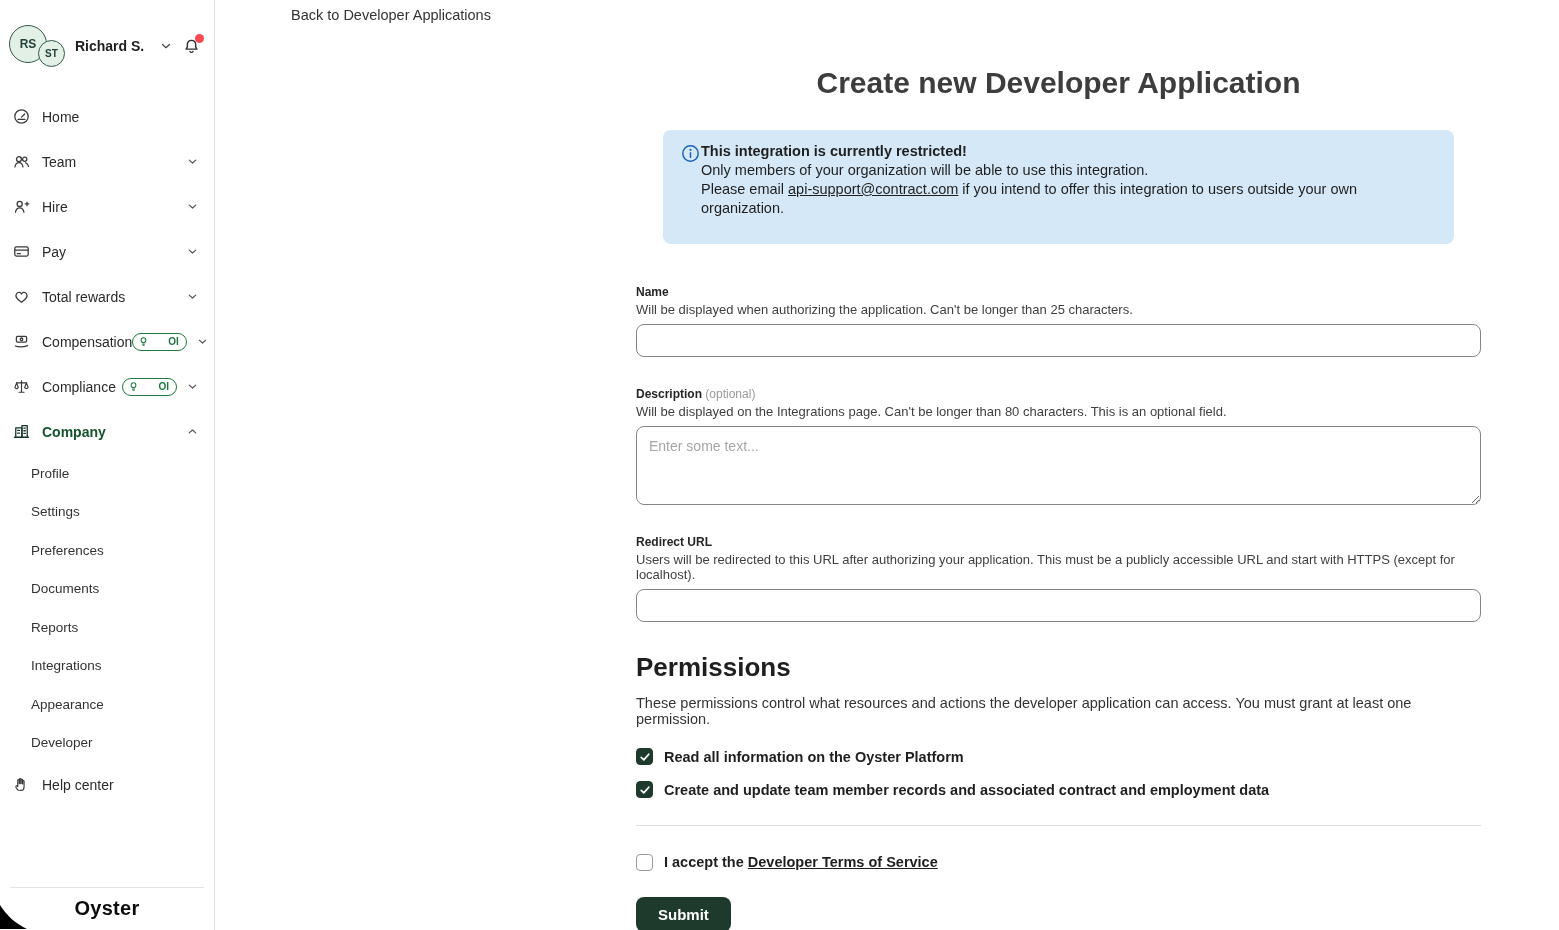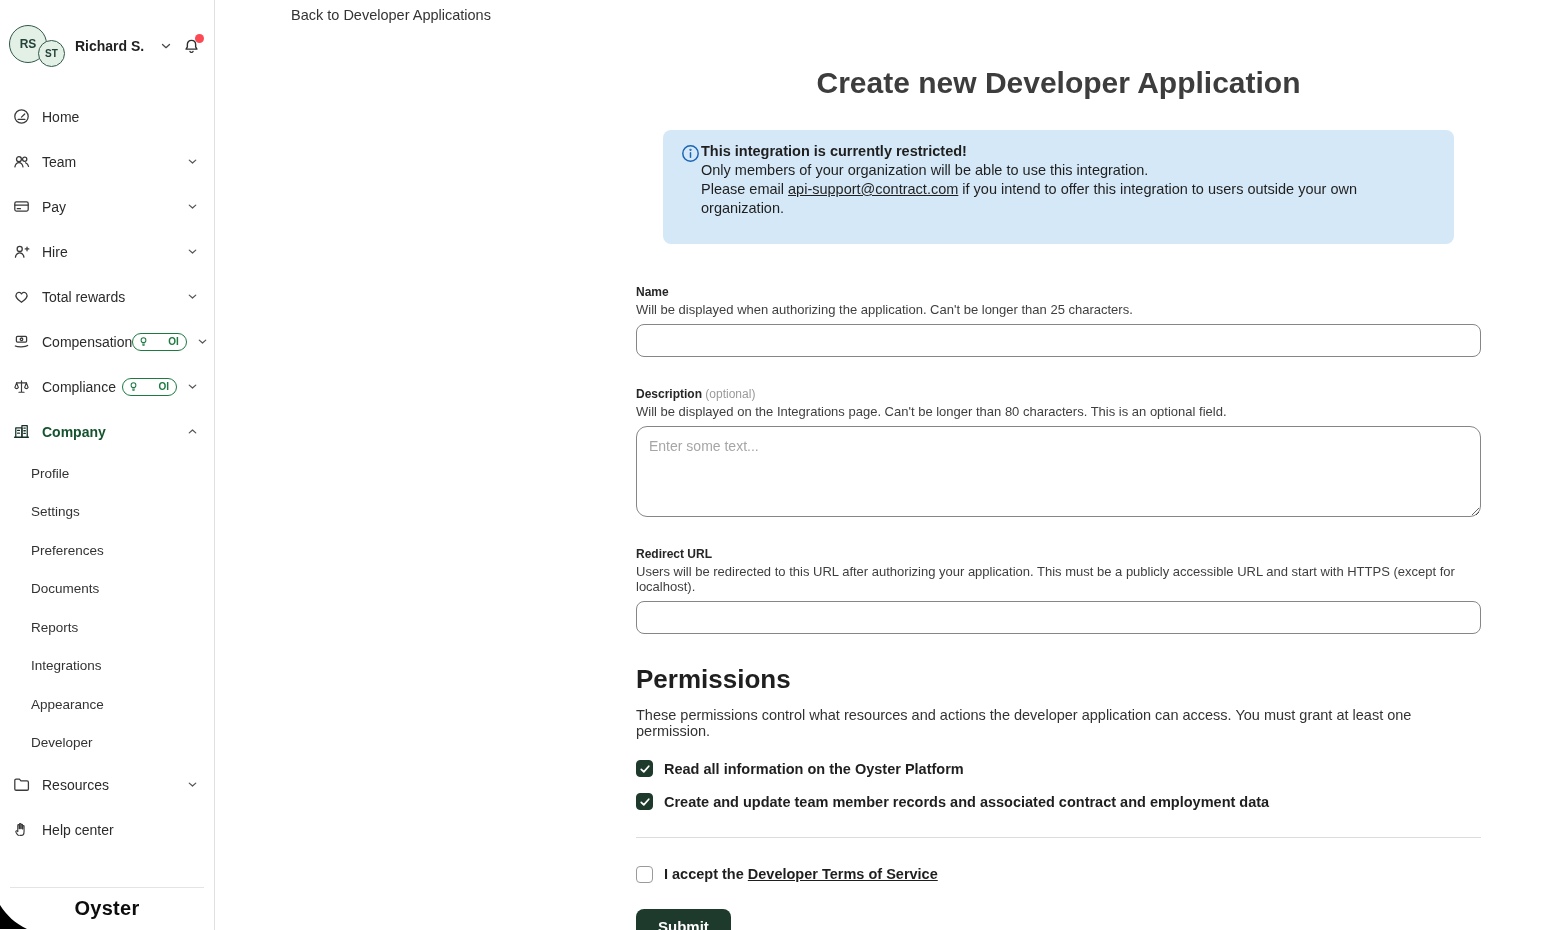--- a/index.html
+++ b/index.html
@@ -52,21 +52,21 @@
   .banner-title { font-weight:700; }
   .email-link { text-decoration:underline; color:#1f1f1f; cursor:pointer; }
 
   .field { margin-top:30px; }
   .field.first { margin-top:41px; }
   .field-label { font-size:12px; font-weight:700; color:#262626; }
   .optional { color:#9a9a9a; font-weight:400; }
   .field-helper { font-size:13px; color:#3f3f3f; margin-top:3px; }
   .text-input { display:block; margin-top:7px; width:845px; height:33px; border:1px solid #868686;
     border-radius:8px; padding:0 12px; font-size:14px; font-family:"Liberation Sans",sans-serif; color:#222; background:#fff; }
-  textarea.text-input { height:91px; padding:10px 12px; resize:vertical; line-height:18px;border-radius:11px; }
+  textarea.text-input { height:79px; padding:10px 12px; resize:vertical; line-height:18px; }
   .text-input::placeholder { color:#a6a6a6; }
 
   .permissions-title { margin-top:30px; font-size:26px; font-weight:700; color:#1f1f1f; }
   .permissions-desc { margin-top:12px; font-size:14.5px; color:#333; }
   .check-row { margin-top:21px; display:flex; align-items:center; gap:11px;
     font-size:14.5px; font-weight:600; color:#1f1f1f;text-align:right; }
   .check-row + .check-row { margin-top:16px; }
   .checkbox { width:17px; height:17px; border-radius:4px; border:1.5px solid #9a9a9a; background:#fff;
     display:flex; align-items:center; justify-content:center; cursor:pointer; flex:none; }
   .checkbox svg { display:none; }
@@ -137,42 +137,42 @@
         <span class="chev">
           <svg width="13" height="13" viewBox="0 0 16 16" fill="none" stroke="currentColor" stroke-width="1.5" stroke-linecap="round" stroke-linejoin="round">
               <path d="M4 6.3l4 3.6 4-3.6"></path>
             </svg>
         </span>
       </div>
 
       <div class="nav-item">
         <span class="nicon">
           <svg width="17" height="17" viewBox="0 0 16 16" fill="none" stroke="currentColor" stroke-width="1.2" stroke-linecap="round">
+              <circle cx="6.3" cy="5.6" r="2.4"></circle>
+              <path d="M2.3 13.4c.5-2.7 2-4.2 4-4.2s3.5 1.5 4 4.2"></path>
+              <path d="M11.5 5.6h3.4M13.2 3.9v3.4"></path>
+            </svg>
+        </span>
+        <span class="nlabel">Hire</span>
+        <span class="chev">
+          <svg width="13" height="13" viewBox="0 0 16 16" fill="none" stroke="currentColor" stroke-width="1.5" stroke-linecap="round" stroke-linejoin="round">
+              <path d="M4 6.3l4 3.6 4-3.6"></path>
+            </svg>
+        </span>
+      </div>
+
+      <div class="nav-item">
+        <span class="nicon">
+          <svg width="17" height="17" viewBox="0 0 16 16" fill="none" stroke="currentColor" stroke-width="1.2" stroke-linecap="round">
               <rect x="1.7" y="3.7" width="12.6" height="8.6" rx="1.4"></rect>
               <path d="M1.7 6.6h12.6"></path>
               <path d="M4 10h3"></path>
             </svg>
         </span>
         <span class="nlabel">Pay</span>
-        <span class="chev">
-          <svg width="13" height="13" viewBox="0 0 16 16" fill="none" stroke="currentColor" stroke-width="1.5" stroke-linecap="round" stroke-linejoin="round">
-              <path d="M4 6.3l4 3.6 4-3.6"></path>
-            </svg>
-        </span>
-      </div>
-
-      <div class="nav-item">
-        <span class="nicon">
-          <svg width="17" height="17" viewBox="0 0 16 16" fill="none" stroke="currentColor" stroke-width="1.2" stroke-linecap="round">
-              <circle cx="6.3" cy="5.6" r="2.4"></circle>
-              <path d="M2.3 13.4c.5-2.7 2-4.2 4-4.2s3.5 1.5 4 4.2"></path>
-              <path d="M11.5 5.6h3.4M13.2 3.9v3.4"></path>
-            </svg>
-        </span>
-        <span class="nlabel">Hire</span>
         <span class="chev">
           <svg width="13" height="13" viewBox="0 0 16 16" fill="none" stroke="currentColor" stroke-width="1.5" stroke-linecap="round" stroke-linejoin="round">
               <path d="M4 6.3l4 3.6 4-3.6"></path>
             </svg>
         </span>
       </div>
 
       <div class="nav-item">
         <span class="nicon">
           <svg width="17" height="17" viewBox="0 0 16 16" fill="none" stroke="currentColor" stroke-width="1.2" stroke-linecap="round" stroke-linejoin="round">
@@ -271,33 +271,20 @@
           <span class="nlabel">Integrations</span>
         </div>
         <div class="nav-item">
           <span class="nlabel">Appearance</span>
         </div>
         <div class="nav-item">
           <span class="nlabel">Developer</span>
         </div>
       </div>
 
-      <div class="nav-item">
-        <span class="nicon">
-          <svg width="17" height="17" viewBox="0 0 16 16" fill="none" stroke="currentColor" stroke-width="1.2" stroke-linecap="round" stroke-linejoin="round">
-              <path d="M1.7 4.1c0-.7.5-1.2 1.2-1.2h3.1l1.5 1.7h5.8c.7 0 1.2.5 1.2 1.2v6.4c0 .7-.5 1.2-1.2 1.2H2.9c-.7 0-1.2-.5-1.2-1.2z"></path>
-            </svg>
-        </span>
-        <span class="nlabel">Resources</span>
-        <span class="chev">
-          <svg width="13" height="13" viewBox="0 0 16 16" fill="none" stroke="currentColor" stroke-width="1.5" stroke-linecap="round" stroke-linejoin="round">
-              <path d="M4 6.3l4 3.6 4-3.6"></path>
-            </svg>
-        </span>
-      </div>
 
       <div class="nav-item">
         <span class="nicon">
           <svg width="17" height="17" viewBox="0 0 16 16" fill="none" stroke="currentColor" stroke-width="1.1" stroke-linecap="round" stroke-linejoin="round">
               <path d="M5 13.6c-1.4-1.5-2.7-3.4-2.2-4.1.4-.6 1.2-.3 1.7.5V4.2c0-1.1 1.5-1.1 1.5 0v2.9"></path>
               <path d="M6 7.1V3.3c0-1.1 1.5-1.1 1.5 0v3.8"></path>
               <path d="M7.5 7.1V3.9c0-1.1 1.5-1.1 1.5 0v3.3"></path>
               <path d="M9 7.4V5c0-1 1.4-1 1.4 0v4.8c0 2.1-1 3.8-2.6 3.8H6.4"></path>
             </svg>
         </span>

